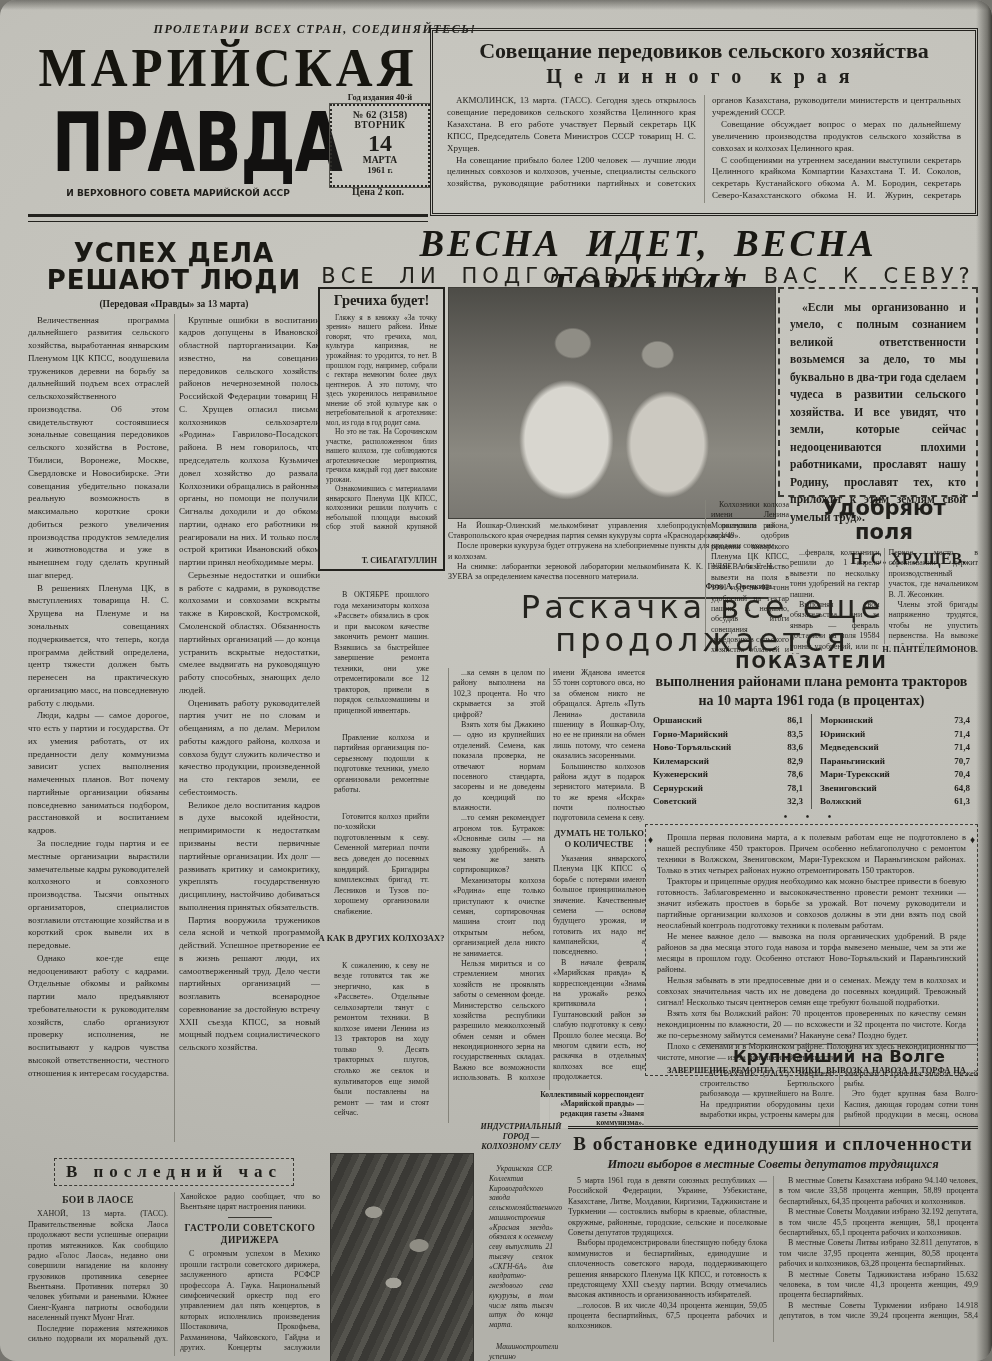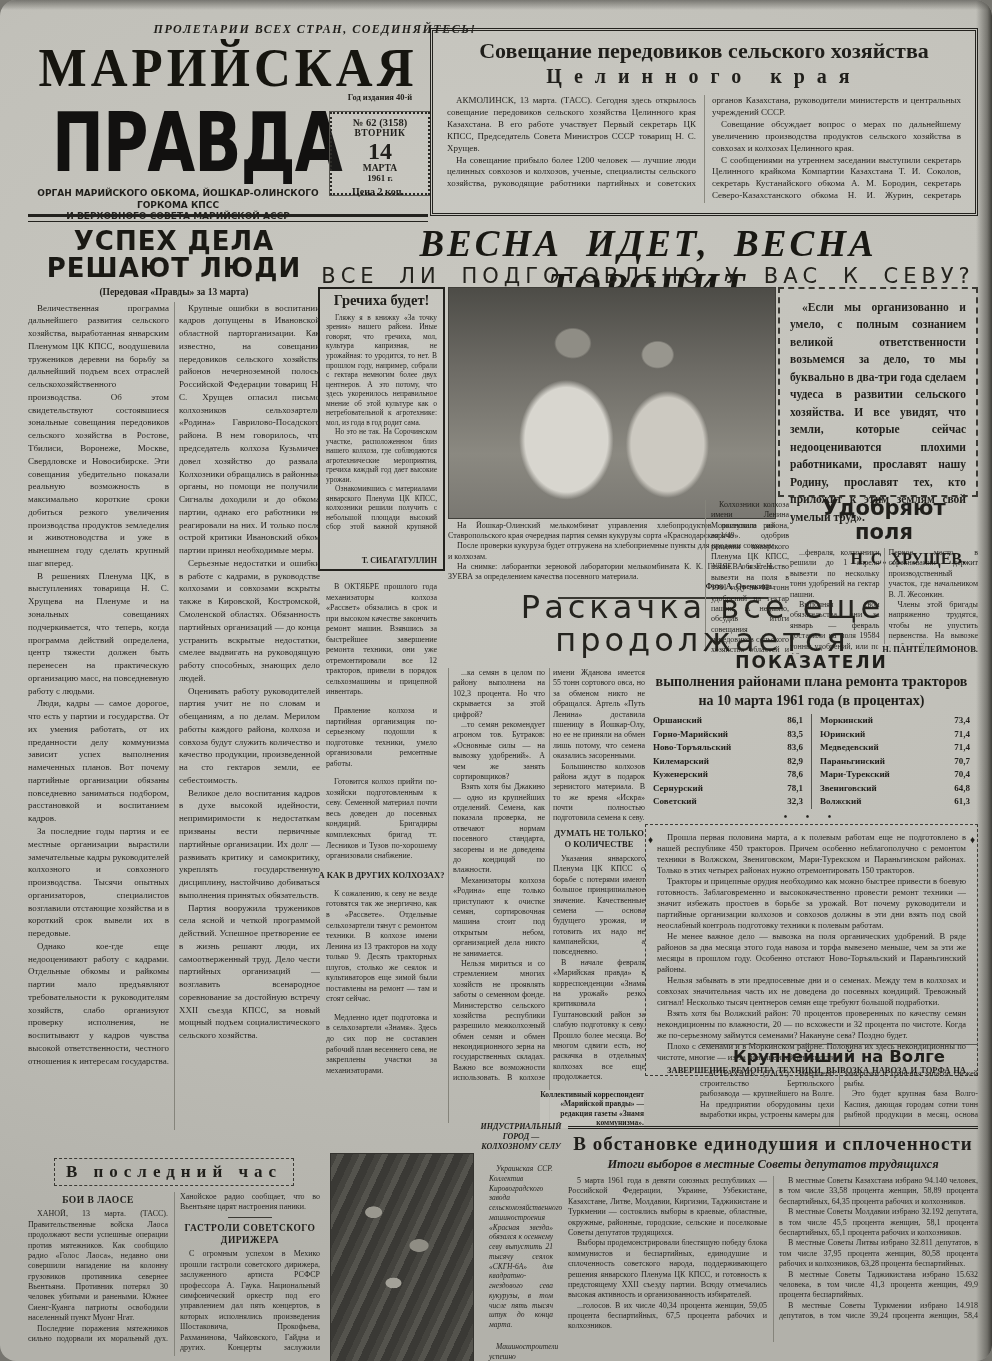--- a/index.html
+++ b/index.html
@@ -13,21 +13,21 @@
 
   
   .slogan{position:absolute;left:150;left:150px;top:22px;width:330px;text-align:center;
         font-weight:bold;font-style:italic;font-size:12px;letter-spacing:1.5px;}
   .mast1{position:absolute;left:28px;top:36px;width:400px;text-align:center;
         font-weight:bold;font-size:51px;letter-spacing:4px;color:#16150f;transform:scaleY(1.08);transform-origin:top;}
   .mast2{position:absolute;left:52px;top:94px;width:286px;text-align:center;
         font-family:"DejaVu Sans",sans-serif;font-weight:900;font-size:62px;letter-spacing:-1px;
         color:#121110;transform:scaleY(1.32);transform-origin:top;}
   .ed-year{position:absolute;left:330px;top:92px;width:100px;text-align:center;font-size:8.5px;font-weight:bold;}
-  .issue-box{position:absolute;left:330px;top:112px;width:96px;height:76px;border:2px dotted #2b2a26;
+  .issue-box{position:absolute;left:330px;top:104px;width:96px;height:76px;border:2px dotted #2b2a26;
         outline:1px solid #55544e;text-align:center;padding-top:3px;background:rgba(255,255,255,.04);}
   .iss-no{font-size:10.5px;font-weight:bold;}
   .iss-wd{font-size:9.5px;font-weight:bold;letter-spacing:.5px;}
   .iss-day{font-size:24px;font-weight:bold;line-height:1;margin-top:1px;}
   .iss-mon{font-size:9.5px;font-weight:bold;}
   .iss-yr{font-size:9px;font-weight:bold;}
   .price{position:absolute;left:330px;top:186px;width:96px;text-align:center;font-size:10px;font-weight:bold;}
   .organ{position:absolute;left:28px;top:188px;width:300px;text-align:center;
         font-family:"DejaVu Sans",sans-serif;font-weight:bold;font-size:9px;line-height:1.3;}
   .rule-double{position:absolute;left:28px;top:214px;width:400px;height:4px;
@@ -42,21 +42,21 @@
         font-size:9px;line-height:1.32;text-align:justify;height:108px;overflow:hidden;}
   .meet-cols p,.plist p{margin:0;text-indent:9px;}
 
   
   .banner1{position:absolute;left:318px;top:222px;width:660px;text-align:center;
         font-weight:bold;font-style:italic;font-size:37px;letter-spacing:3px;word-spacing:12px;color:#191813;}
   .banner2{position:absolute;left:318px;top:264px;width:660px;text-align:center;
         font-family:"DejaVu Sans",sans-serif;font-size:21px;letter-spacing:5px;word-spacing:9px;color:#23221d;}
 
   
-  .uspekh{position:absolute;left:28px;top:228px;width:292px;}
+  .uspekh{position:absolute;left:28px;top:240px;width:292px;}
   .usp-t{text-align:center;font-family:"DejaVu Sans",sans-serif;font-weight:bold;font-size:26px;
         line-height:1.05;letter-spacing:1px;color:#1a1914;}
   .usp-by{text-align:center;font-weight:bold;font-size:9.5px;margin:4px 0 5px;}
   .usp-cols{column-count:2;column-gap:10px;column-rule:1px solid #85847b;
         font-size:9px;line-height:1.42;text-align:justify;height:828px;overflow:hidden;}
 
   
   .lasthour{position:absolute;left:28px;top:1158px;width:292px;height:196px;}
   .lh-titlebox{border:1.5px dashed #3a3933;margin:0 26px;padding:3px 0;text-align:center;
         font-weight:bold;font-size:17px;letter-spacing:6px;}
@@ -115,21 +115,21 @@
   .inds-notes p{margin:0;text-indent:10px;}
   .inds-emph{font-weight:bold;margin-top:2px;text-indent:10px;}
   .diamond{position:absolute;font-size:10px;color:#23221e;top:8px;}
   .diamond.dl{left:2px;} .diamond.dr{right:2px;}
 
   
   .rask-h{position:absolute;left:450px;top:591px;width:505px;text-align:center;
         font-family:"DejaVu Sans",sans-serif;font-size:32px;letter-spacing:4px;line-height:1.02;color:#24231e;}
   .rask-colA{position:absolute;left:318px;top:574px;width:127px;height:556px;overflow:hidden;
         font-size:8px;line-height:1.32;text-align:justify;}
-  .rask-colA p{margin:8px;text-indent:8px;}
+  .rask-colA p{margin:16px;text-indent:8px;}
   .rask-body{position:absolute;left:448px;top:668px;width:197px;height:455px;overflow:hidden;
         column-count:2;column-gap:8px;column-rule:1px solid #85847b;
         font-size:8px;line-height:1.3;text-align:justify;border-left:1px solid #85847b;padding-left:4px;box-sizing:border-box;}
   .rask-body p{margin:0;text-indent:8px;}
   .subhead{text-align:center;font-weight:bold;font-size:8.5px;margin:4px 0;text-indent:0 !important;}
   .rask-sig{position:absolute;left:540px;top:1090px;width:104px;text-align:right;font-weight:bold;font-size:7.5px;line-height:1.25;
         background:rgba(197,196,190,.85);}
 
   
   .volga{position:absolute;left:700px;top:1044px;width:278px;border-top:1px solid #55544e;padding-top:2px;}
@@ -171,21 +171,20 @@
   <div class="ed-year">Год издания 40-й</div>
   <div class="issue-box">
     <div class="iss-no">№ 62 (3158)</div>
     <div class="iss-wd">ВТОРНИК</div>
     <div class="iss-day">14</div>
     <div class="iss-mon">МАРТА</div>
     <div class="iss-yr">1961 г.</div>
   </div>
   <div class="price">Цена 2 коп.</div>
   <div class="organ">
-    <div>ОРГАН МАРИЙСКОГО ОБКОМА, ЙОШКАР-ОЛИНСКОГО ГОРКОМА КПСС</div>
     <div>И ВЕРХОВНОГО СОВЕТА МАРИЙСКОЙ АССР</div>
   </div>
   <div class="rule-double"></div>
 
   <div class="meeting">
     <div class="meet-t1">Совещание передовиков сельского хозяйства</div>
     <div class="meet-t2">Целинного края</div>
     <div class="meet-cols plist">
         <p>АКМОЛИНСК, 13 марта. (ТАСС). Сегодня здесь открылось совещание передовиков сельского хозяйства Целинного края Казахстана. В его работе участвует Первый секретарь ЦК КПСС, Председатель Совета Министров СССР товарищ Н. С. Хрущев.</p>
         <p>На совещание прибыло более 1200 человек — лучшие люди целинных совхозов и колхозов, ученые, специалисты сельского хозяйства, руководящие работники партийных и советских органов Казахстана, руководители министерств и центральных учреждений СССР.</p>
@@ -348,22 +347,22 @@
       </div>
     <div class="subhead">А КАК В ДРУГИХ КОЛХОЗАХ?</div>
     <div class="plist">
         <p>К сожалению, к севу не везде готовятся так же энергично, как в «Рассвете». Отдельные сельхозартели тянут с ремонтом техники. В колхозе имени Ленина из 13 тракторов на ходу только 9. Десять тракторных плугов, столько же сеялок и культиваторов еще зимой были поставлены на ремонт — там и стоят сейчас.</p>
         <p>Медленно идет подготовка и в сельхозартели «Знамя». Здесь до сих пор не составлен рабочий план весеннего сева, не закреплены участки за механизаторами.</p>
       </div>
   </div>
   <div class="rask-body">
     <div class="plist">
         <p>...ка семян в целом по району выполнена на 102,3 процента. Но что скрывается за этой цифрой?</p>
+        <p>Взять хотя бы Джакино — одно из крупнейших отделений. Семена, как показала проверка, не отвечают нормам посевного стандарта, засорены и не доведены до кондиций по влажности.</p>
         <p>...то семян рекомендует агроном тов. Бутраков: «Основные силы — на вывозку удобрений». А чем же занять сортировщиков?</p>
-        <p>Взять хотя бы Джакино — одно из крупнейших отделений. Семена, как показала проверка, не отвечают нормам посевного стандарта, засорены и не доведены до кондиций по влажности.</p>
         <p>Механизаторы колхоза «Родина» еще только приступают к очистке семян, сортировочная машина стоит под открытым небом, организацией дела никто не занимается.</p>
         <p>Нельзя мириться и со стремлением многих хозяйств не проявлять заботы о семенном фонде. Министерство сельского хозяйства республики разрешило межколхозный обмен семян и обмен некондиционного зерна на государственных складах. Важно все возможности использовать. В колхозе имени Жданова имеется 55 тонн сортового овса, но за обменом никто не обращался. Артель «Путь Ленина» доставила пшеницу в Йошкар-Олу, но ее не приняли на обмен лишь потому, что семена оказались засоренными.</p>
         <p>Большинство колхозов района ждут в подарок зернистого материала. В то же время «Искра» почти полностью подготовила семена к севу.</p>
       </div>
     <div class="subhead">ДУМАТЬ НЕ ТОЛЬКО О КОЛИЧЕСТВЕ</div>
     <div class="plist">
         <p>Указания январского Пленума ЦК КПСС о борьбе с потерями имеют большое принципиальное значение. Качественные семена — основа будущего урожая, и готовить их надо не кампанейски, а повседневно.</p>
         <p>В начале февраля «Марийская правда» в корреспонденции «Знамя на урожай» резко критиковала Гуштановский район за слабую подготовку к севу. Прошло более месяца. Во многом сдвиги есть, но раскачка в отдельных колхозах все еще продолжается.</p>
       </div>
   </div>

